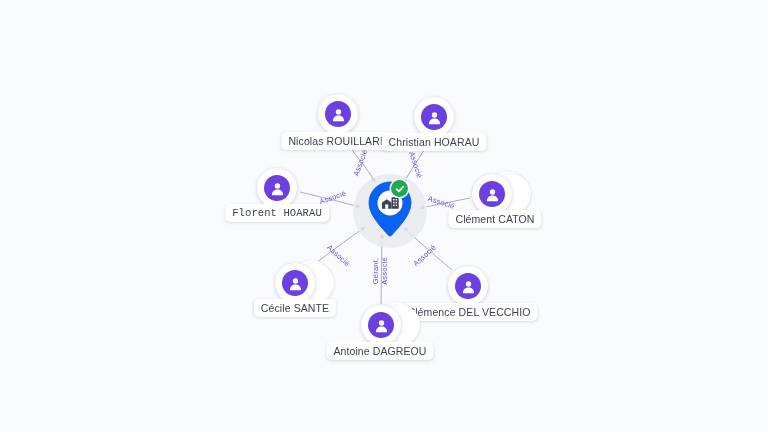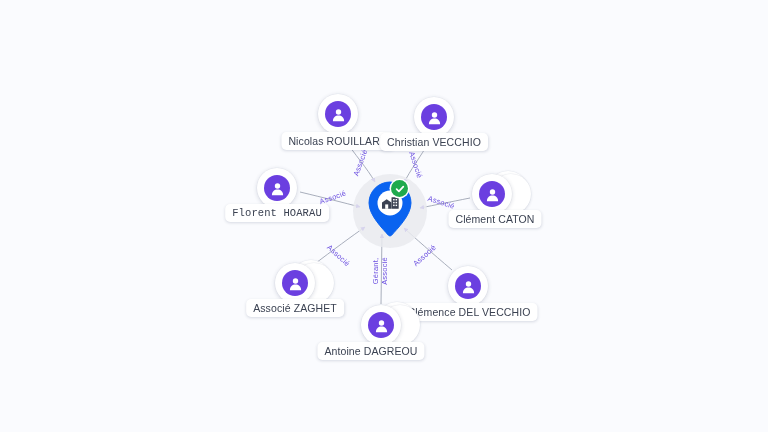--- a/index.html
+++ b/index.html
@@ -230,21 +230,21 @@
       <div class="person-node" style="left: 434px; top: 117px;">
         <div class="avatar-disc">
           <div class="avatar-inner" style="background: rgb(107, 63, 224);">
             <svg width="15" height="15" viewBox="0 0 15 15">
               <circle cx="7.5" cy="5.0" r="2.7" fill="#ffffff"></circle>
               <path d="M1.9 14.2 C1.9 10.6 4.4 8.6 7.5 8.6 C10.6 8.6 13.1 10.6 13.1 14.2 Z" fill="#ffffff"></path>
             </svg>
           </div>
         </div>
       </div>
-      <div class="person-label" style="left: 434px; top: 133px;">Christian VECCHIO</div>
+      <div class="person-label" style="left: 434px; top: 133px;">Christian HOARAU</div>
       <div class="person-node" style="left: 277px; top: 188px;">
         <div class="avatar-disc">
           <div class="avatar-inner" style="background: rgb(107, 63, 224);">
             <svg width="15" height="15" viewBox="0 0 15 15">
               <circle cx="7.5" cy="5.0" r="2.7" fill="#ffffff"></circle>
               <path d="M1.9 14.2 C1.9 10.6 4.4 8.6 7.5 8.6 C10.6 8.6 13.1 10.6 13.1 14.2 Z" fill="#ffffff"></path>
             </svg>
           </div>
         </div>
       </div>
@@ -267,21 +267,21 @@
         <div class="stack-card" style="left: -1px; top: -20px;"></div>
         <div class="avatar-disc">
           <div class="avatar-inner" style="background: rgb(107, 63, 224);">
             <svg width="15" height="15" viewBox="0 0 15 15">
               <circle cx="7.5" cy="5.0" r="2.7" fill="#ffffff"></circle>
               <path d="M1.9 14.2 C1.9 10.6 4.4 8.6 7.5 8.6 C10.6 8.6 13.1 10.6 13.1 14.2 Z" fill="#ffffff"></path>
             </svg>
           </div>
         </div>
       </div>
-      <div class="person-label" style="left: 295px; top: 299px;">Associé ZAGHET</div>
+      <div class="person-label" style="left: 295px; top: 299px;">Cécile SANTE</div>
       <div class="person-node" style="left: 468px; top: 286px;">
         <div class="avatar-disc">
           <div class="avatar-inner" style="background: rgb(107, 63, 224);">
             <svg width="15" height="15" viewBox="0 0 15 15">
               <circle cx="7.5" cy="5.0" r="2.7" fill="#ffffff"></circle>
               <path d="M1.9 14.2 C1.9 10.6 4.4 8.6 7.5 8.6 C10.6 8.6 13.1 10.6 13.1 14.2 Z" fill="#ffffff"></path>
             </svg>
           </div>
         </div>
       </div>
@@ -291,21 +291,21 @@
         <div class="stack-card" style="left: -1px; top: -20px;"></div>
         <div class="avatar-disc">
           <div class="avatar-inner" style="background: rgb(107, 63, 224);">
             <svg width="15" height="15" viewBox="0 0 15 15">
               <circle cx="7.5" cy="5.0" r="2.7" fill="#ffffff"></circle>
               <path d="M1.9 14.2 C1.9 10.6 4.4 8.6 7.5 8.6 C10.6 8.6 13.1 10.6 13.1 14.2 Z" fill="#ffffff"></path>
             </svg>
           </div>
         </div>
       </div>
-      <div class="person-label" style="left: 371px; top: 342px;">Antoine DAGREOU</div>
+      <div class="person-label" style="left: 380px; top: 342px;">Antoine DAGREOU</div>
     </div>
 
   <div id="edge-labels">
       <div class="edge-label" style="left: 361px; top: 163px; color: rgb(107, 79, 224); transform: translate(-50%, -50%) rotate(-70deg);">Associé</div>
       <div class="edge-label" style="left: 415px; top: 165px; color: rgb(107, 79, 224); transform: translate(-50%, -50%) rotate(72deg);">Associé</div>
       <div class="edge-label" style="left: 333px; top: 198px; color: rgb(107, 79, 224); transform: translate(-50%, -50%) rotate(-19deg);">Associé</div>
       <div class="edge-label" style="left: 441px; top: 203px; color: rgb(107, 79, 224); transform: translate(-50%, -50%) rotate(18deg);">Associé</div>
       <div class="edge-label" style="left: 338px; top: 256px; color: rgb(107, 79, 224); transform: translate(-50%, -50%) rotate(42deg);">Associé</div>
       <div class="edge-label" style="left: 425px; top: 256px; color: rgb(107, 79, 224); transform: translate(-50%, -50%) rotate(-42deg);">Associé</div>
       <div class="edge-label two-line" style="left: 380px; top: 271px; color: rgb(107, 79, 224); transform: translate(-50%, -50%) rotate(-90deg);">Gérant,

